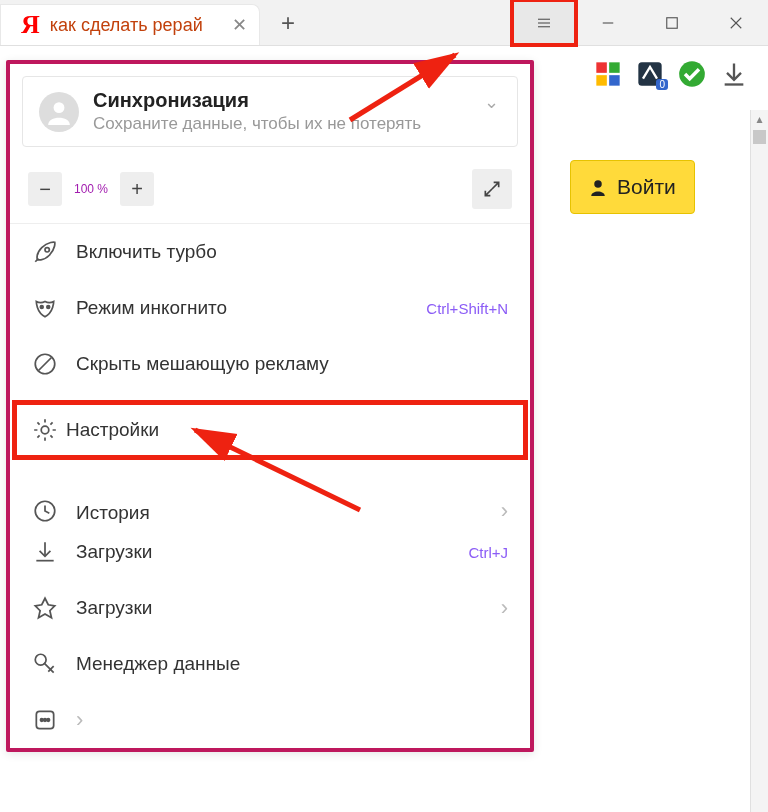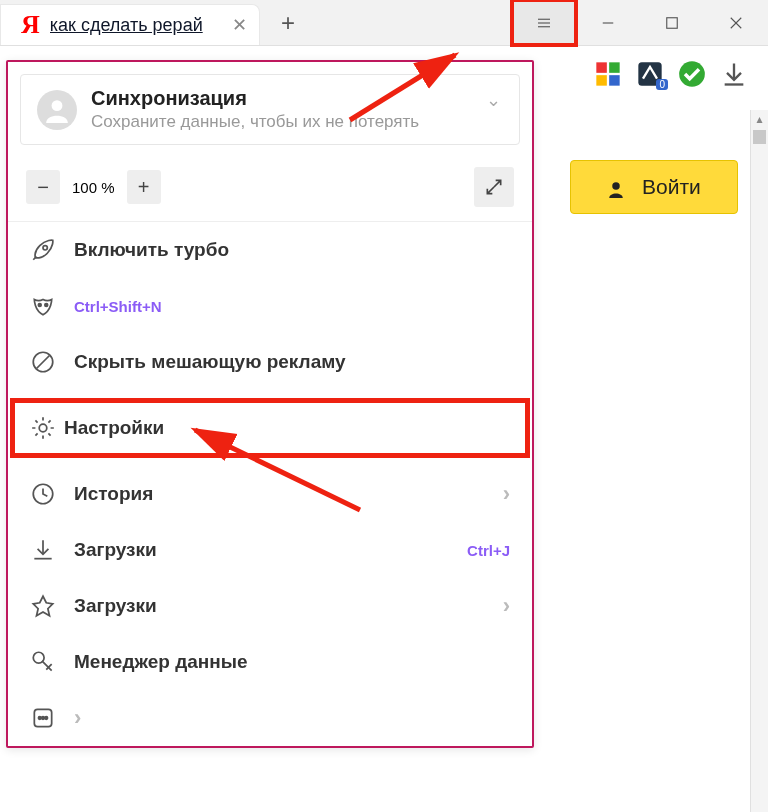--- a/index.html
+++ b/index.html
@@ -2,61 +2,61 @@
 <html><head>
 <meta charset="utf-8">
 <style>
   * { box-sizing: border-box; margin: 0; padding: 0; font-family: Arial, sans-serif; }
   body { width: 768px; height: 812px; background: #fff; position: relative; overflow: hidden; }
   
   
   .titlebar { height: 46px; background: #f2f2f2; display: flex; align-items: stretch; border-bottom: 1px solid #e0e0e0; }
   .tab { display: flex; align-items: center; background: #fff; border-top-right-radius: 8px; padding: 0 12px 0 20px; min-width: 260px; gap: 10px; border: 1px solid #e8e8e8; border-bottom: none; margin-top: 4px; }
   .tab .ylogo { color: #f00; font-weight: bold; font-size: 26px; font-family: 'Times New Roman', serif; }
-  .tab .tabtitle { flex: 1; color: #0f172a; font-size: 18px; white-space: nowrap; overflow: hidden; text-decoration: underline; }
+  .tab .tabtitle { flex: 1; color: #c2410c; font-size: 18px; white-space: nowrap; overflow: hidden; }
   .tab .tabclose { color: #888; font-size: 18px; cursor: pointer; }
   .titlebar .spacer { flex: 1; }
   .titlebtn { width: 64px; display: flex; align-items: center; justify-content: center; color: #555; font-size: 18px; }
   .titlebtn svg { width: 18px; height: 18px; stroke: #555; stroke-width: 1.5; fill: none; }
   .newtab { width: 56px; display:flex; align-items:center; justify-content:center; color:#555; font-size:24px;}
   .hamburger-wrap { position: relative; }
   .hamburger-highlight { position: absolute; top: -2px; left: -2px; right: -2px; bottom: -2px; border: 4px solid #e21; pointer-events: none; }
   
   
   .toolicons { position: absolute; top: 60px; right: 20px; display: flex; align-items: center; gap: 14px; }
   .toolicons .ic { width: 28px; height: 28px; display:flex; align-items:center; justify-content:center; }
   
   
-  .menu { position: absolute; left: 6px; top: 60px; width: 528px; background: #fff; border: 2px solid #be185d; border-radius: 2px; box-shadow: 0 2px 10px rgba(0,0,0,0.1); }
+  .menu { position: absolute; left: 6px; top: 60px; width: 528px; background: #fff; border: 4px solid #be185d; border-radius: 2px; box-shadow: 0 2px 10px rgba(0,0,0,0.1); }
   
   .sync { margin: 12px; border: 1px solid #e6e6e6; border-radius: 4px; padding: 12px 16px; display: flex; align-items: center; gap: 14px; position: relative; }
   .sync .avatar { width: 40px; height: 40px; border-radius: 50%; background: #ddd; display:flex; align-items:center; justify-content:center; }
   .sync .avatar svg { width: 26px; height: 26px; fill: #fff; }
   .sync .synctitle { font-size: 20px; font-weight: bold; color: #222; }
   .sync .syncsub { font-size: 17px; color: #999; margin-top: 2px; }
   .sync .chev { position: absolute; right: 18px; top: 14px; color: #aaa; font-size: 18px; }
   
   .zoomrow { display: flex; align-items: center; padding: 10px 18px 14px 18px; gap: 12px; border-bottom: 1px solid #eee; }
   .zbtn { width: 34px; height: 34px; background: #eee; border-radius: 3px; display:flex; align-items:center; justify-content:center; font-size: 20px; color:#444; }
-  .zoomval { font-size: 15px; color: #000000; }
+  .zoomval { font-size: 12px; color: #a21caf; }
   .zoomrow .sp { flex: 1; }
   .fsbtn { width: 40px; height: 40px; background: #eee; border-radius: 3px; display:flex; align-items:center; justify-content:center; }
   .fsbtn svg { width: 20px; height: 20px; stroke:#444; stroke-width:2; fill:none; }
   
-  .mitem { display: flex; align-items: center; padding: 0 22px; height: 56px; gap: 18px; font-size: 19px; color: #333; position: relative; font-weight: bold; }
+  .mitem { display: flex; align-items: center; padding: 0 22px; height: 56px; gap: 18px; font-size: 19px; color: #333; position: relative; }
   .mitem .micon { width: 26px; height: 26px; display:flex; align-items:center; justify-content:center; flex-shrink:0; }
   .mitem .micon svg { width: 26px; height: 26px; stroke: #555; stroke-width: 1.6; fill: none; }
   .mitem .mlabel { flex: 1; }
   .mitem .shortcut { color: #8b5cf6; font-size: 15px; }
   .mitem .chevr { color: #bbb; font-size: 22px; }
   .settings-highlight { position: absolute; left: 2px; right: 2px; top: -2px; bottom: -2px; border: 5px solid #e21; pointer-events:none; }
   
   
   .page { position: absolute; left: 540px; top: 110px; right: 6px; }
-  .loginbtn { background: #ffda3a; border-radius: 4px; padding: 14px 36px; display: inline-flex; align-items: flex-end; gap: 17px; font-size: 21px; color: #222; margin: 50px 0 0 30px; border: 1px solid #e6c200; }
+  .loginbtn { background: #ffda3a; border-radius: 4px; padding: 14px 18px; display: inline-flex; align-items: center; gap: 10px; font-size: 21px; color: #222; margin: 50px 0 0 30px; border: 1px solid #e6c200; }
   .loginbtn svg { width: 18px; height: 20px; fill: #222; }
   .vscroll { position: absolute; right: 0; top: 110px; bottom: 0; width: 18px; background: #f4f4f4; border-left: 1px solid #e0e0e0;}
   .vscroll .thumb { position:absolute; top:20px; left:2px; right:2px; height:14px; background:#c8c8c8; }
   
   
   .arrow { position: absolute; pointer-events: none; }
   .arrow svg { overflow: visible; }
 </style>
 </head>
 <body>
@@ -180,20 +180,21 @@
   </div>
 
   <div class="mitem">
     <span class="micon">
       <svg viewBox="0 0 24 24">
           <path d="M4 6 C4 6 4 16 12 20 C20 16 20 6 20 6 C20 6 16 8 12 6 C8 8 4 6 4 6 Z"></path>
           <circle cx="9" cy="11" r="1.3" fill="#555"></circle>
           <circle cx="15" cy="11" r="1.3" fill="#555"></circle>
         </svg>
     </span>
+    <span class="mlabel">Режим инкогнито</span>
     <span class="shortcut">Ctrl+Shift+N</span>
   </div>
 
   <div class="mitem">
     <span class="micon">
       <svg viewBox="0 0 24 24">
           <circle cx="12" cy="12" r="9"></circle>
           <line x1="6" y1="18" x2="18" y2="6"></line>
         </svg>
     </span>
@@ -204,21 +205,21 @@
     <div class="settings-highlight"></div>
     <span class="micon">
       <svg viewBox="0 0 24 24">
           <circle cx="12" cy="12" r="3.5"></circle>
           <path d="M12 2 L12 5 M12 19 L12 22 M2 12 L5 12 M19 12 L22 12 M5 5 L7 7 M17 17 L19 19 M19 5 L17 7 M7 17 L5 19"></path>
         </svg>
     </span>
     <span class="mlabel">Настройки</span>
   </div>
 
-  <div class="mitem" style="margin-top:10px;">
+  <div class="mitem" style="margin-top:10px;align-items:flex-end;">
     <span class="micon">
       <svg viewBox="0 0 24 24">
           <circle cx="12" cy="12" r="9"></circle>
           <path d="M12 7 L12 12 L16 14"></path>
         </svg>
     </span>
     <span class="mlabel">История</span>
     <span class="chevr">›</span>
   </div>
 

